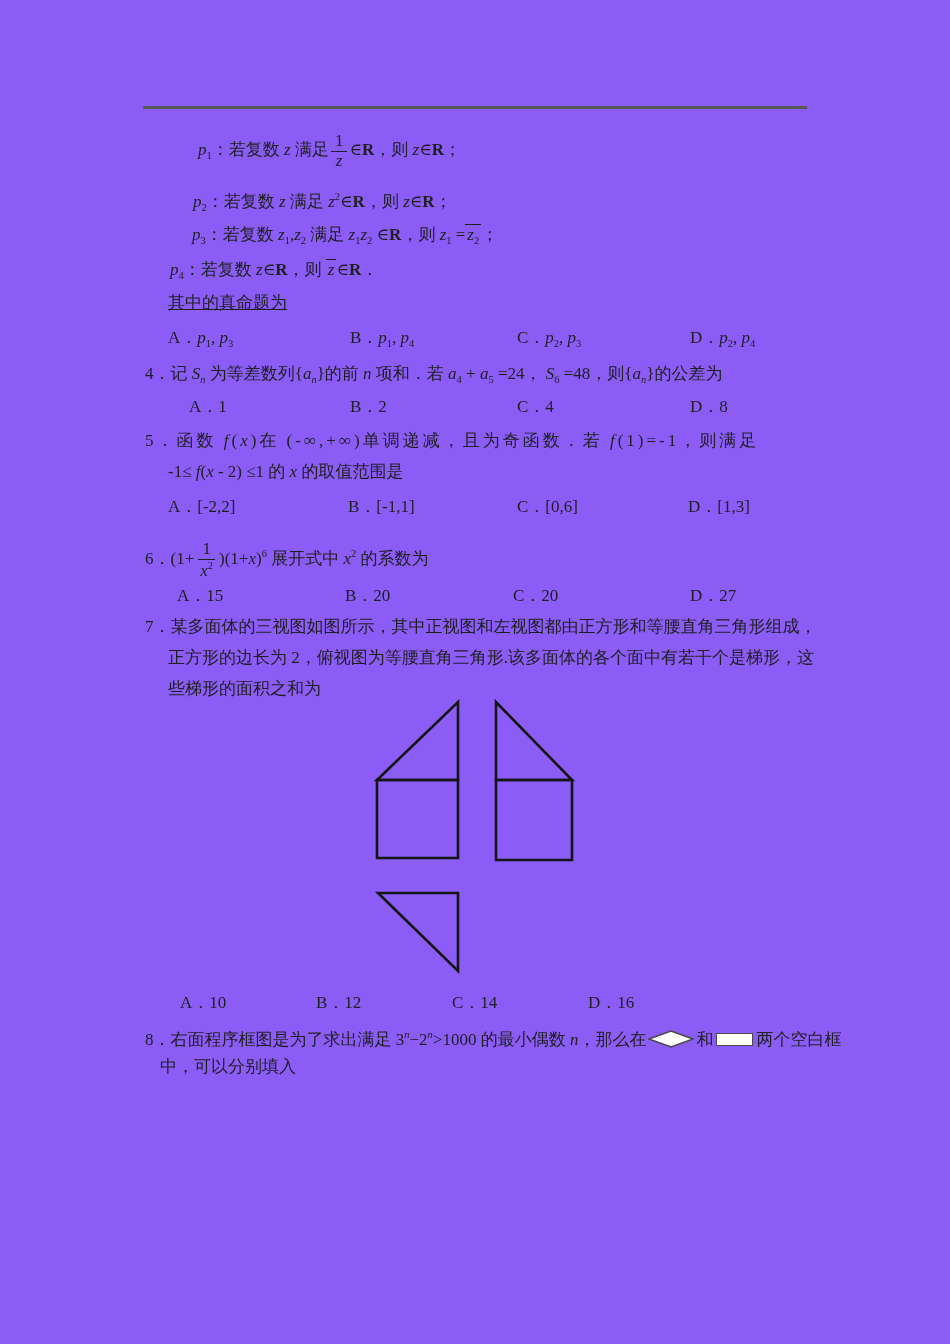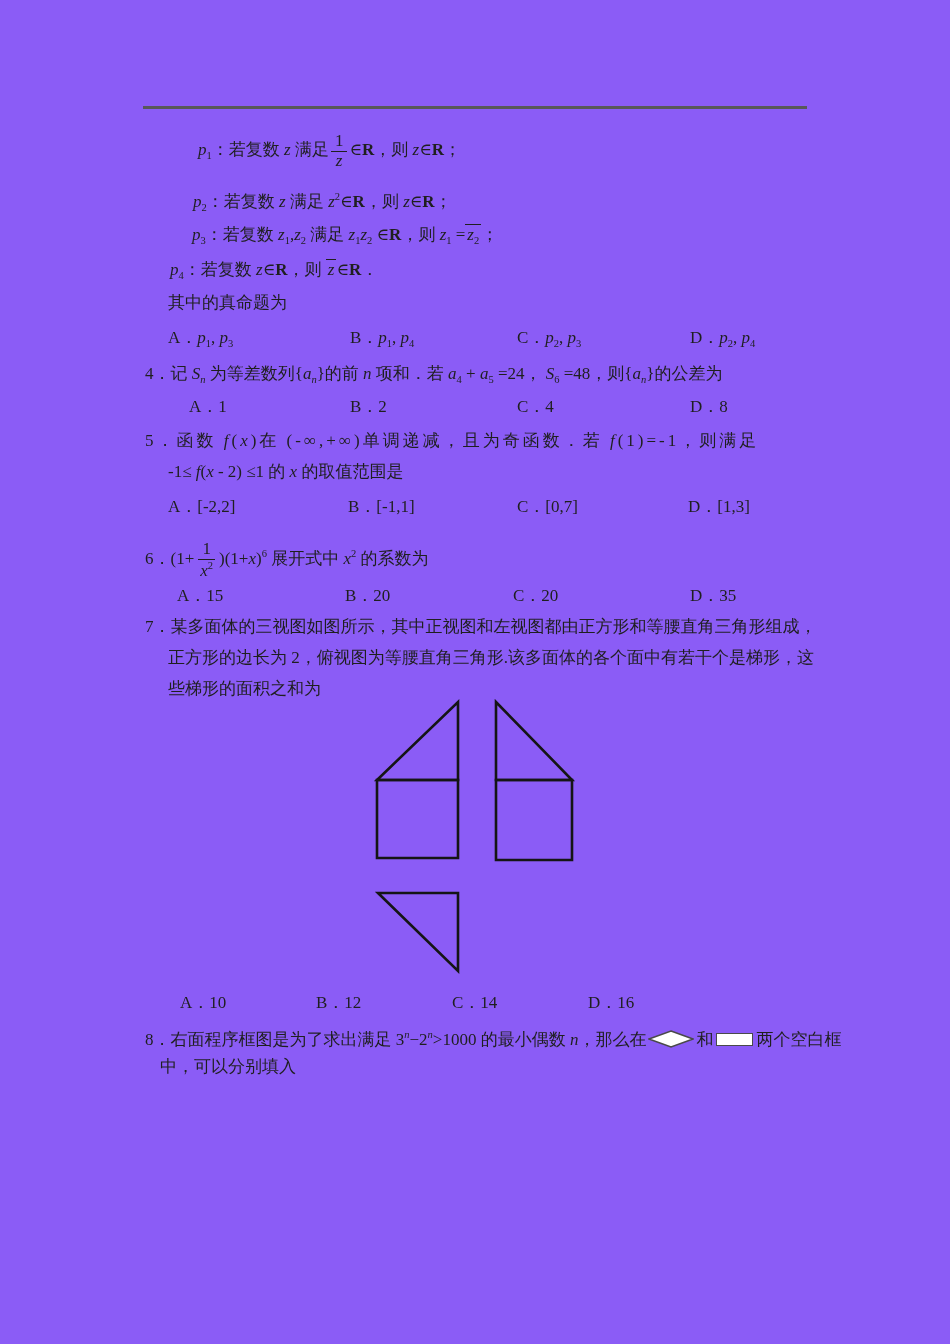--- a/index.html
+++ b/index.html
@@ -34,29 +34,29 @@
 <body>
 
 <div class="page">
   <div class="rule"></div>
 
   <div id="lines">
       <div class="line" style="top: 126px; left: 198px; height: 48px; line-height: 48px;"><span class="i">p</span><span class="sub">1</span><span>：若复数 </span><span class="i">z</span><span> 满足</span><span class="frac"><span class="num"><span>1</span></span><span class="den"><span class="i">z</span></span></span><span>∈</span><span class="b">R</span><span>，则 </span><span class="i">z</span><span>∈</span><span class="b">R</span><span>；</span></div>
       <div class="line" style="top: 184px; left: 193px;"><span class="i">p</span><span class="sub">2</span><span>：若复数 </span><span class="i">z</span><span> 满足 </span><span class="i">z</span><span class="sup">2</span><span>∈</span><span class="b">R</span><span>，则 </span><span class="i">z</span><span>∈</span><span class="b">R</span><span>；</span></div>
       <div class="line" style="top: 222px; left: 192px;"><span class="i">p</span><span class="sub">3</span><span>：若复数 </span><span class="i">z</span><span class="sub">1</span><span>,</span><span class="i">z</span><span class="sub">2</span><span> 满足 </span><span class="i">z</span><span class="sub">1</span><span class="i">z</span><span class="sub">2</span><span> ∈</span><span class="b">R</span><span>，则 </span><span class="i">z</span><span class="sub">1</span><span> =</span><span class="over"><span class="i">z</span><span class="sub">2</span></span><span>；</span></div>
       <div class="line" style="top: 257px; left: 170px; text-align: center;"><span class="i">p</span><span class="sub">4</span><span>：若复数 </span><span class="i">z</span><span>∈</span><span class="b">R</span><span>，则 </span><span class="over"><span class="i">z</span></span><span>∈</span><span class="b">R</span><span>．</span></div>
-      <div class="line" style="top: 290px; left: 168px;"><span>其中的真命题为</span></div>
+      <div class="line" style="top: 290px; left: 168px; text-decoration: underline;"><span>其中的真命题为</span></div>
       <div class="line row" style="top: 325px;"><span class="opt" style="left: 168px;"><span>A．</span><span class="i">p</span><span class="sub">1</span><span>, </span><span class="i">p</span><span class="sub">3</span></span><span class="opt" style="left: 350px;"><span>B．</span><span class="i">p</span><span class="sub">1</span><span>, </span><span class="i">p</span><span class="sub">4</span></span><span class="opt" style="left: 517px;"><span>C．</span><span class="i">p</span><span class="sub">2</span><span>, </span><span class="i">p</span><span class="sub">3</span></span><span class="opt" style="left: 690px;"><span>D．</span><span class="i">p</span><span class="sub">2</span><span>, </span><span class="i">p</span><span class="sub">4</span></span></div>
       <div class="line" style="top: 361px; left: 145px;"><span>4．记 </span><span class="i">S</span><span class="isub">n</span><span> 为等差数列{</span><span class="i">a</span><span class="isub">n</span><span>}的前 </span><span class="i">n</span><span> 项和．若 </span><span class="i">a</span><span class="sub">4</span><span> + </span><span class="i">a</span><span class="sub">5</span><span> =24， </span><span class="i">S</span><span class="sub">6</span><span> =48，则{</span><span class="i">a</span><span class="isub">n</span><span>}的公差为</span></div>
       <div class="line row" style="top: 394px;"><span class="opt" style="left: 189px;"><span>A．1</span></span><span class="opt" style="left: 350px;"><span>B．2</span></span><span class="opt" style="left: 517px;"><span>C．4</span></span><span class="opt" style="left: 690px;"><span>D．8</span></span></div>
       <div class="line" style="top: 428px; left: 145px; letter-spacing: 3px;"><span>5．函数 </span><span class="i">f</span><span>(</span><span class="i">x</span><span>)在 (-∞,+∞)单调递减，且为奇函数．若 </span><span class="i">f</span><span>(1)=-1，则满足</span></div>
       <div class="line" style="top: 459px; left: 168px;"><span>-1≤ </span><span class="i">f</span><span>(</span><span class="i">x</span><span> - 2) ≤1 的 </span><span class="i">x</span><span> 的取值范围是</span></div>
-      <div class="line row" style="top: 494px;"><span class="opt" style="left: 168px;"><span>A．[-2,2]</span></span><span class="opt" style="left: 348px;"><span>B．[-1,1]</span></span><span class="opt" style="left: 517px;"><span>C．[0,7]</span></span><span class="opt" style="left: 688px;"><span>D．[1,3]</span></span></div>
+      <div class="line row" style="top: 494px;"><span class="opt" style="left: 168px;"><span>A．[-2,2]</span></span><span class="opt" style="left: 348px;"><span>B．[-1,1]</span></span><span class="opt" style="left: 517px;"><span>C．[0,6]</span></span><span class="opt" style="left: 688px;"><span>D．[1,3]</span></span></div>
       <div class="line" style="top: 526px; left: 145px; height: 56px; line-height: 56px;"><span>6．(1+</span><span class="frac"><span class="num"><span>1</span></span><span class="den"><span class="i">x</span><span class="sup">2</span></span></span><span>)(1+</span><span class="i">x</span><span>)</span><span class="sup">6</span><span> 展开式中 </span><span class="i">x</span><span class="sup">2</span><span> 的系数为</span></div>
-      <div class="line row" style="top: 583px;"><span class="opt" style="left: 177px;"><span>A．15</span></span><span class="opt" style="left: 345px;"><span>B．20</span></span><span class="opt" style="left: 513px;"><span>C．20</span></span><span class="opt" style="left: 690px;"><span>D．35</span></span></div>
+      <div class="line row" style="top: 583px;"><span class="opt" style="left: 177px;"><span>A．15</span></span><span class="opt" style="left: 345px;"><span>B．20</span></span><span class="opt" style="left: 513px;"><span>C．20</span></span><span class="opt" style="left: 690px;"><span>D．27</span></span></div>
       <div class="line" style="top: 614px; left: 145px;"><span>7．某多面体的三视图如图所示，其中正视图和左视图都由正方形和等腰直角三角形组成，</span></div>
       <div class="line" style="top: 645px; left: 168px;"><span>正方形的边长为 2，俯视图为等腰直角三角形.该多面体的各个面中有若干个是梯形，这</span></div>
       <div class="line" style="top: 676px; left: 168px;"><span>些梯形的面积之和为</span></div>
       <div class="line row" style="top: 990px;"><span class="opt" style="left: 180px;"><span>A．10</span></span><span class="opt" style="left: 316px;"><span>B．12</span></span><span class="opt" style="left: 452px;"><span>C．14</span></span><span class="opt" style="left: 588px;"><span>D．16</span></span></div>
       <div class="line" style="top: 1022px; left: 145px;"><span>8．右面程序框图是为了求出满足 3</span><span class="isup">n</span><span>−2</span><span class="isup">n</span><span>&gt;1000 的最小偶数 </span><span class="i">n</span><span>，那么在</span><span class="shape-diamond"><svg width="46" height="18" viewBox="0 0 46 18">
             <polygon points="23,1 45,9 23,17 1,9" fill="#ffffff" stroke="#4a4a4a" stroke-width="1.4"></polygon>
           </svg></span><span>和</span><span class="shape-rect"></span><span>两个空白框</span></div>
       <div class="line" style="top: 1055px; left: 160px; font-family: Liberation Mono, monospace;"><span>中，可以分别填入</span></div>
     </div>
 

